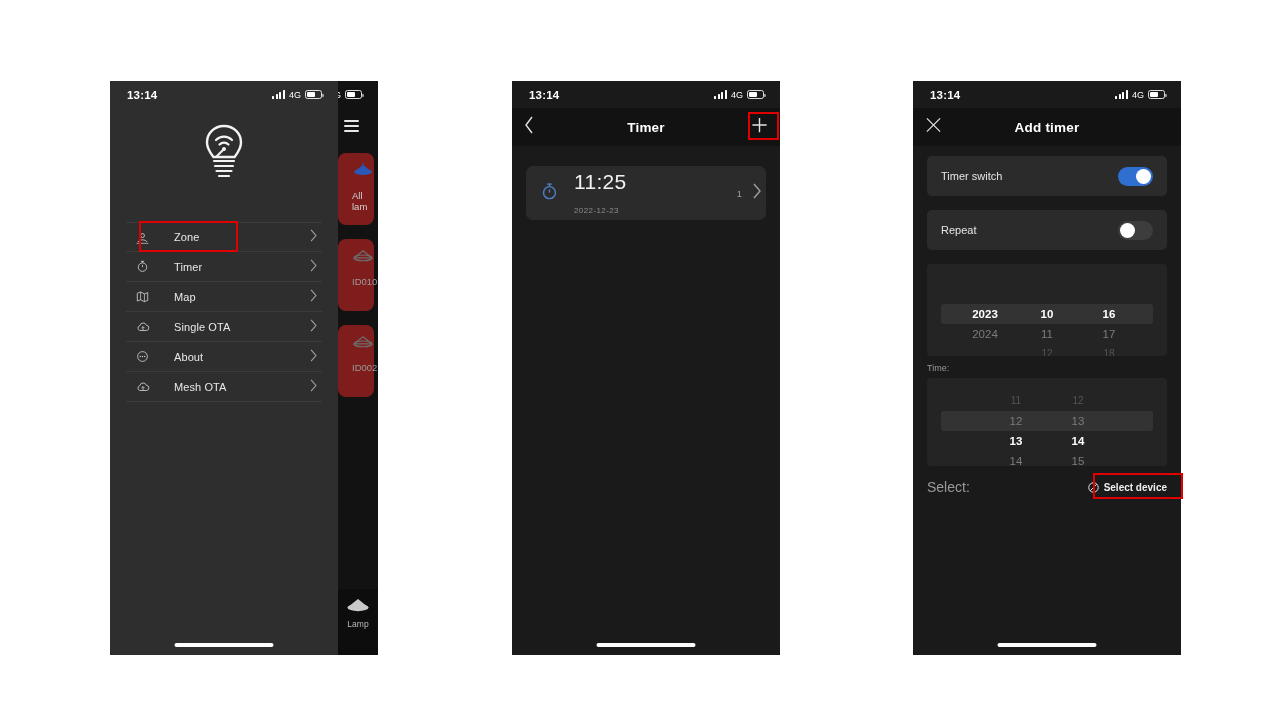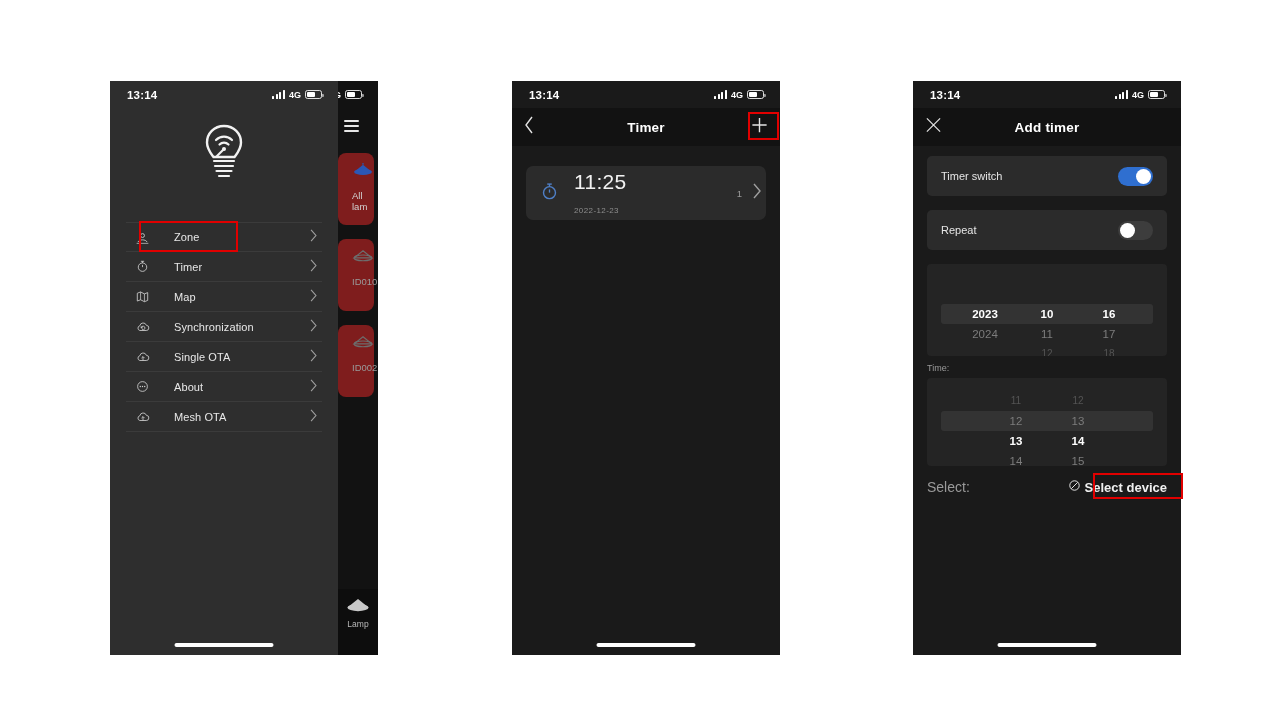--- a/index.html
+++ b/index.html
@@ -33,21 +33,21 @@
     color: #ffffff;
   }
   .sb-time { font-size: 11.5px; font-weight: bold; letter-spacing: .2px; }
   .sb-right { display: flex; align-items: center; gap: 4px; }
   .bars { display: flex; align-items: flex-end; gap: 1.5px; height: 9px; }
   .bars i { display: block; width: 2px; background: #fff; border-radius: .5px; }
   .bars i:nth-child(1){ height: 3px; }
   .bars i:nth-child(2){ height: 5px; }
   .bars i:nth-child(3){ height: 7px; }
   .bars i:nth-child(4){ height: 9px; }
-  .sb-net { font-size: 9px; font-weight: bold; }
+  .sb-net { font-size: 9px; font-weight: normal; }
   .batt {
     position: relative; width: 17px; height: 9px;
     border: 1px solid rgba(255,255,255,.85);
     border-radius: 2.5px; padding: 1px;
   }
   .batt::after {
     content:''; position:absolute; right:-3px; top:2.5px;
     width:2px; height:3.5px; background:rgba(255,255,255,.55);
     border-radius:0 1px 1px 0;
   }
@@ -163,21 +163,21 @@
   .v-2    { color: #545454; font-size: 10px !important; }
 
   .sect-label { font-size: 9px; color: #9a9a9a; margin: 7px 0 5px 14px; }
   .select-row {
     display: flex; align-items: center; justify-content: space-between;
     margin: 10px 14px 0 14px; height: 22px;
   }
   .select-row .lbl { font-size: 14px; color: #9a9a9a; }
   .sel-dev-btn {
     display: flex; align-items: flex-start; gap: 5px;
-    font-size: 13px; color: #f0f0f0; font-weight: bold;
+    font-size: 10px; color: #f0f0f0; font-weight: bold;
   }
 
   
   .redbox {
     position: absolute; border: 2.5px solid #e10000;
     z-index: 20; pointer-events: none;
   }
   #rb-timer  { left: 139px; top: 221px; width: 99px;  height: 31px; }
   #rb-plus   { left: 748px; top: 112px; width: 31px;  height: 28px; }
   #rb-seldev { left: 1093px; top: 473px; width: 90px; height: 26px; }
@@ -319,35 +319,20 @@
               </svg>
           </span>
           <span class="mi-label">Map</span>
           <span class="chev">
             <svg width="9" height="13" viewBox="0 0 10 16">
                 <path d="M2 1 L8 8 L2 15" fill="none" stroke="currentColor" stroke-width="1.4"></path>
               </svg>
           </span>
         </div>
 
-        <div class="menu-item">
-          <span class="mi-icon">
-            <svg width="14" height="14" viewBox="0 0 20 20">
-                <path d="M5.5 15 A3.5 3.5 0 0 1 5.5 8.2 A4.8 4.8 0 0 1 14.8 7.6 A3.7 3.7 0 0 1 14.5 15 Z" fill="none" stroke="currentColor" stroke-width="1.2"></path>
-                <path d="M7.5 11.4 A2.6 2.6 0 1 1 8.6 13.6" fill="none" stroke="currentColor" stroke-width="1.2"></path>
-                <path d="M7.2 9.2 L7.6 11.6 L10 11.2" fill="none" stroke="currentColor" stroke-width="1.1"></path>
-              </svg>
-          </span>
-          <span class="mi-label">Synchronization</span>
-          <span class="chev">
-            <svg width="9" height="13" viewBox="0 0 10 16">
-                <path d="M2 1 L8 8 L2 15" fill="none" stroke="currentColor" stroke-width="1.4"></path>
-              </svg>
-          </span>
-        </div>
 
 
         <div class="menu-item">
           <span class="mi-icon">
             <svg width="14" height="14" viewBox="0 0 20 20">
                 <path d="M5.5 15 A3.5 3.5 0 0 1 5.5 8.2 A4.8 4.8 0 0 1 14.8 7.6 A3.7 3.7 0 0 1 14.5 15 Z" fill="none" stroke="currentColor" stroke-width="1.2"></path>
                 <path d="M10 15 L10 9.6 M7.8 11.6 L10 9.4 L12.2 11.6" fill="none" stroke="currentColor" stroke-width="1.2"></path>
               </svg>
           </span>
           <span class="mi-label">Single OTA</span>

